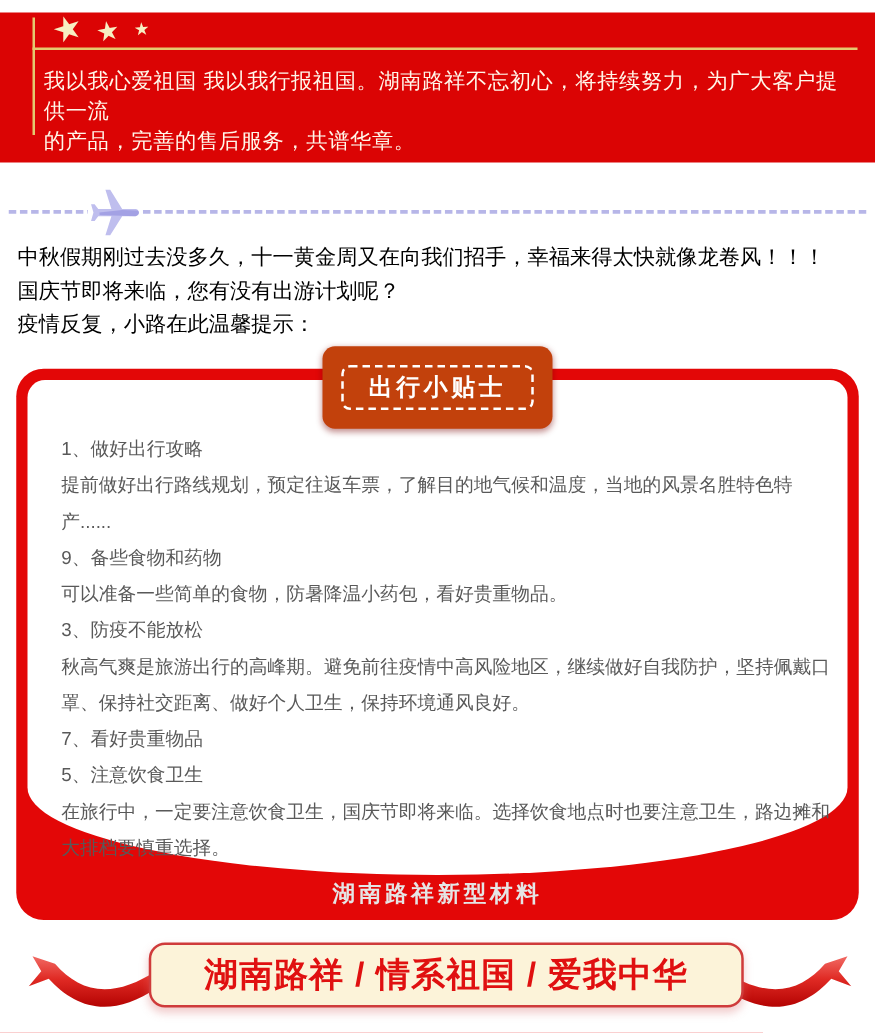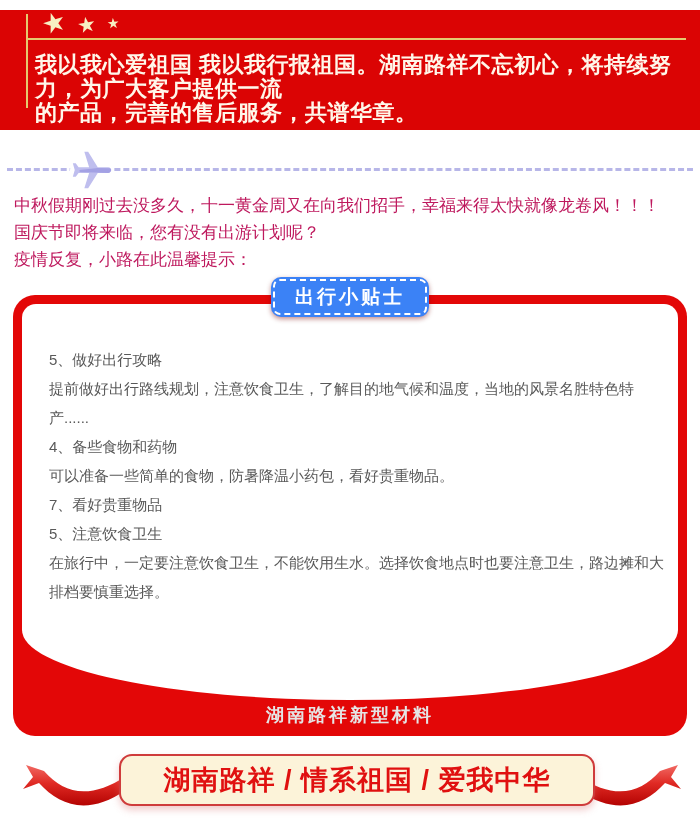--- a/index.html
+++ b/index.html
@@ -17,49 +17,49 @@
   }
   .banner .v-line { position:absolute; left:26px; top:4px; width:2px; height:94px; background:#e5c96f; }
   .banner .h-line { position:absolute; left:26px; top:28px; right:14px; height:2px; background:#e5c96f; }
   .stars { position:absolute; left:42px; top:0px; color:#f7efc2; }
   .stars .star { display:inline-block; line-height:1; }
   .stars .s1 { font-size:27px; transform:rotate(-18deg); }
   .stars .s2 { font-size:21px; transform:rotate(-10deg); margin-left:6px; }
   .stars .s3 { font-size:14px; transform:rotate(-4deg); margin-left:7px; vertical-align:4px; }
   .banner-text {
     position:absolute; left:35px; top:43px; width:650px;
-    color:#fff7ea; font-size:22px; font-weight:bold; line-height:24px;
+    color:#fff7ea; font-size:17px; font-weight:normal; line-height:24px;
     letter-spacing:0.5px; white-space:pre-line;
   }
 
   
   .divider { position:absolute; top:168px; left:7px; width:686px; border-top:3px dashed #b7b6e8; }
   .plane-wrap { position:absolute; left:62px; top:-23px; width:46px; height:46px; }
 
   
   .intro {
     position:absolute; left:14px; top:192px; width:676px;
-    color:#be185d; font-size:17px; line-height:27px; white-space:pre-line;
+    color:#000000; font-size:17px; line-height:27px; white-space:pre-line;
     font-family:"Liberation Serif","DejaVu Serif",serif;
   }
 
   
   .tips-box {
     position:absolute; left:13px; top:295px; width:674px; height:441px;
     background:#e30707; border-radius:22px;
   }
   .tips-inner {
     position:absolute; left:9px; right:9px; top:9px; height:396px;
     background:#ffffff;
     border-top-left-radius:14px; border-top-right-radius:14px;
     border-bottom-left-radius:50% 70px; border-bottom-right-radius:50% 70px;
   }
   .badge {
     position:absolute; top:-18px; left:50%; transform:translateX(-50%);
-    background:#3b82f6; border-radius:10px; padding:2px;
+    background:#c2410c; border-radius:10px; padding:15px;
     box-shadow:0 2px 5px rgba(120,0,0,0.45);
   }
   .badge-inner {
     border:2px dashed #ffffff; border-radius:7px; padding:3px 20px;
     color:#ffffff; font-size:19px; font-weight:bold; letter-spacing:3px; white-space:nowrap;
   }
   .tips-content { position:absolute; top:41px; left:27px; width:620px; color:#595959; font-size:15px; }
   .tip p { line-height:29px; }
   .box-footer {
     position:absolute; bottom:9px; left:0; width:100%; text-align:center;
@@ -109,33 +109,37 @@
   </div>
 
   <div class="intro">中秋假期刚过去没多久，十一黄金周又在向我们招手，幸福来得太快就像龙卷风！！！
 国庆节即将来临，您有没有出游计划呢？
 疫情反复，小路在此温馨提示：</div>
 
   <div class="tips-box">
     <div class="tips-inner">
       <div class="tips-content">
           <div class="tip">
-            <p class="tip-heading">5、做好出行攻略</p>
-            <p class="tip-body">提前做好出行路线规划，注意饮食卫生，了解目的地气候和温度，当地的风景名胜特色特产......</p>
+            <p class="tip-heading">1、做好出行攻略</p>
+            <p class="tip-body">提前做好出行路线规划，预定往返车票，了解目的地气候和温度，当地的风景名胜特色特产......</p>
           </div>
           <div class="tip">
-            <p class="tip-heading">4、备些食物和药物</p>
+            <p class="tip-heading">9、备些食物和药物</p>
             <p class="tip-body">可以准备一些简单的食物，防暑降温小药包，看好贵重物品。</p>
+          </div>
+          <div class="tip">
+            <p class="tip-heading">3、防疫不能放松</p>
+            <p class="tip-body">秋高气爽是旅游出行的高峰期。避免前往疫情中高风险地区，继续做好自我防护，坚持佩戴口罩、保持社交距离、做好个人卫生，保持环境通风良好。</p>
           </div>
           <div class="tip">
             <p class="tip-heading">7、看好贵重物品</p>
           </div>
           <div class="tip">
             <p class="tip-heading">5、注意饮食卫生</p>
-            <p class="tip-body">在旅行中，一定要注意饮食卫生，不能饮用生水。选择饮食地点时也要注意卫生，路边摊和大排档要慎重选择。</p>
+            <p class="tip-body">在旅行中，一定要注意饮食卫生，国庆节即将来临。选择饮食地点时也要注意卫生，路边摊和大排档要慎重选择。</p>
           </div>
         </div>
     </div>
     <div class="badge">
       <div class="badge-inner">出行小贴士</div>
     </div>
     <div class="box-footer">湖南路祥新型材料</div>
   </div>
 
   <div class="ribbon">

